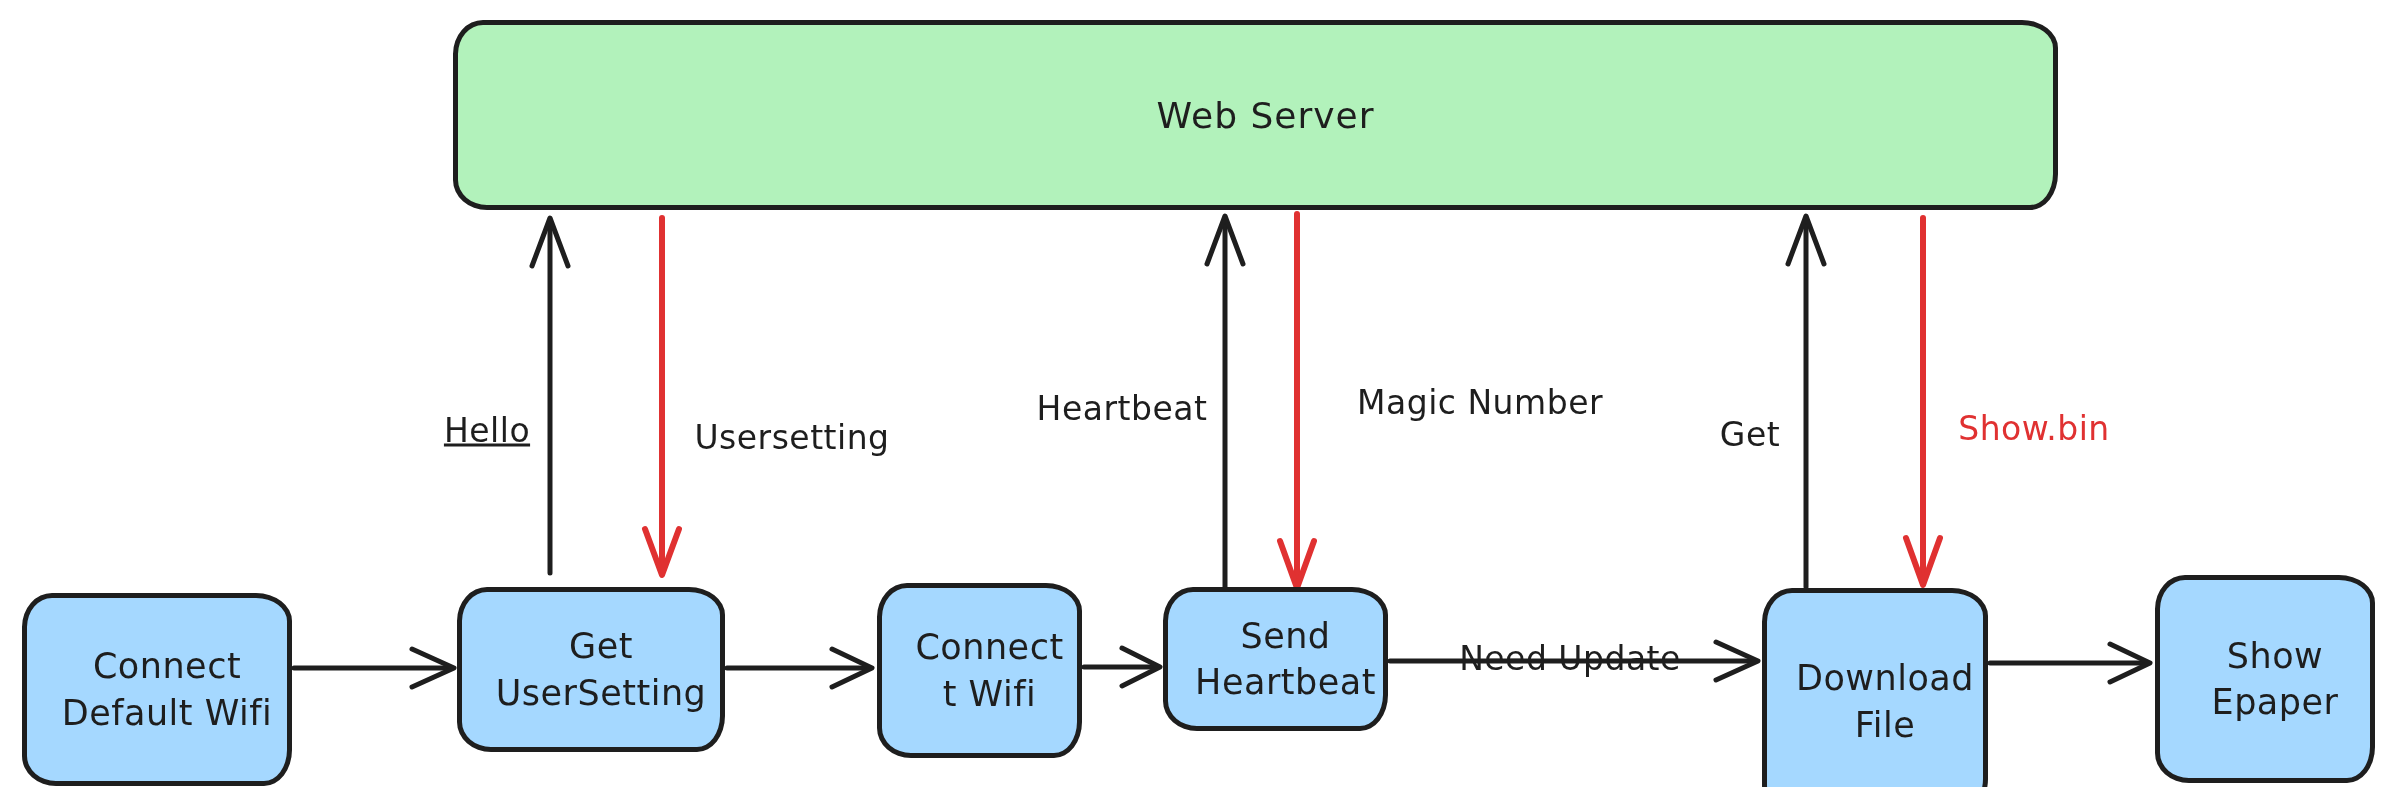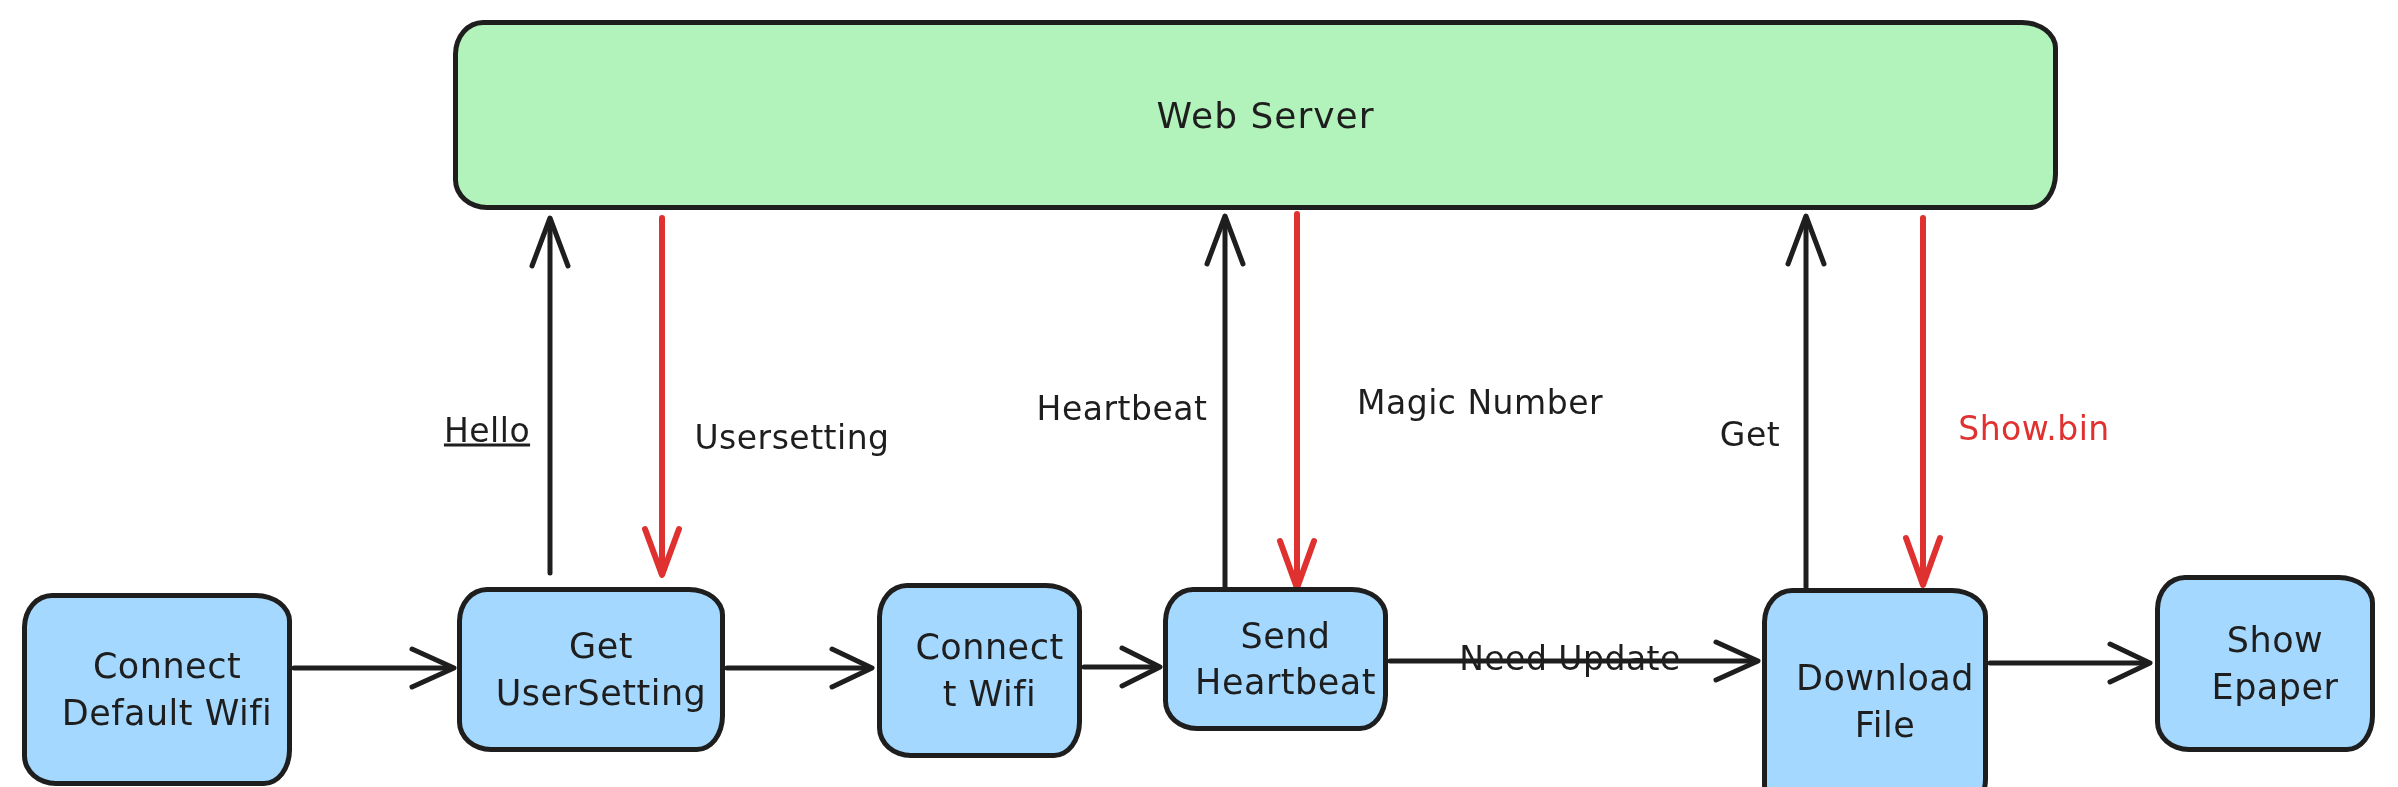--- a/index.html
+++ b/index.html
@@ -129,21 +129,21 @@
   <div class="node node-process" style="left:1163px;top:587px;width:225px;height:144px;">
     <span class="node-label">Send
 Heartbeat</span>
   </div>
 
   <div class="node node-process" style="left:1762px;top:588px;width:226px;height:227px;">
     <span class="node-label">Download
 File</span>
   </div>
 
-  <div class="node node-process" style="left:2155px;top:575px;width:220px;height:177px;">
+  <div class="node node-process" style="left:2155px;top:575px;width:220px;height:208px;">
     <span class="node-label">Show
 Epaper</span>
   </div>
 
   <div class="edge-label" style="left:487px;top:430px;text-decoration:underline;">Hello</div>
   <div class="edge-label" style="left:792px;top:437px;">Usersetting</div>
   <div class="edge-label" style="left:1122px;top:408px;">Heartbeat</div>
   <div class="edge-label" style="left:1480px;top:402px;">Magic Number</div>
   <div class="edge-label" style="left:1750px;top:434px;">Get</div>
   <div class="edge-label red" style="left:2034px;top:428px;">Show.bin</div>

